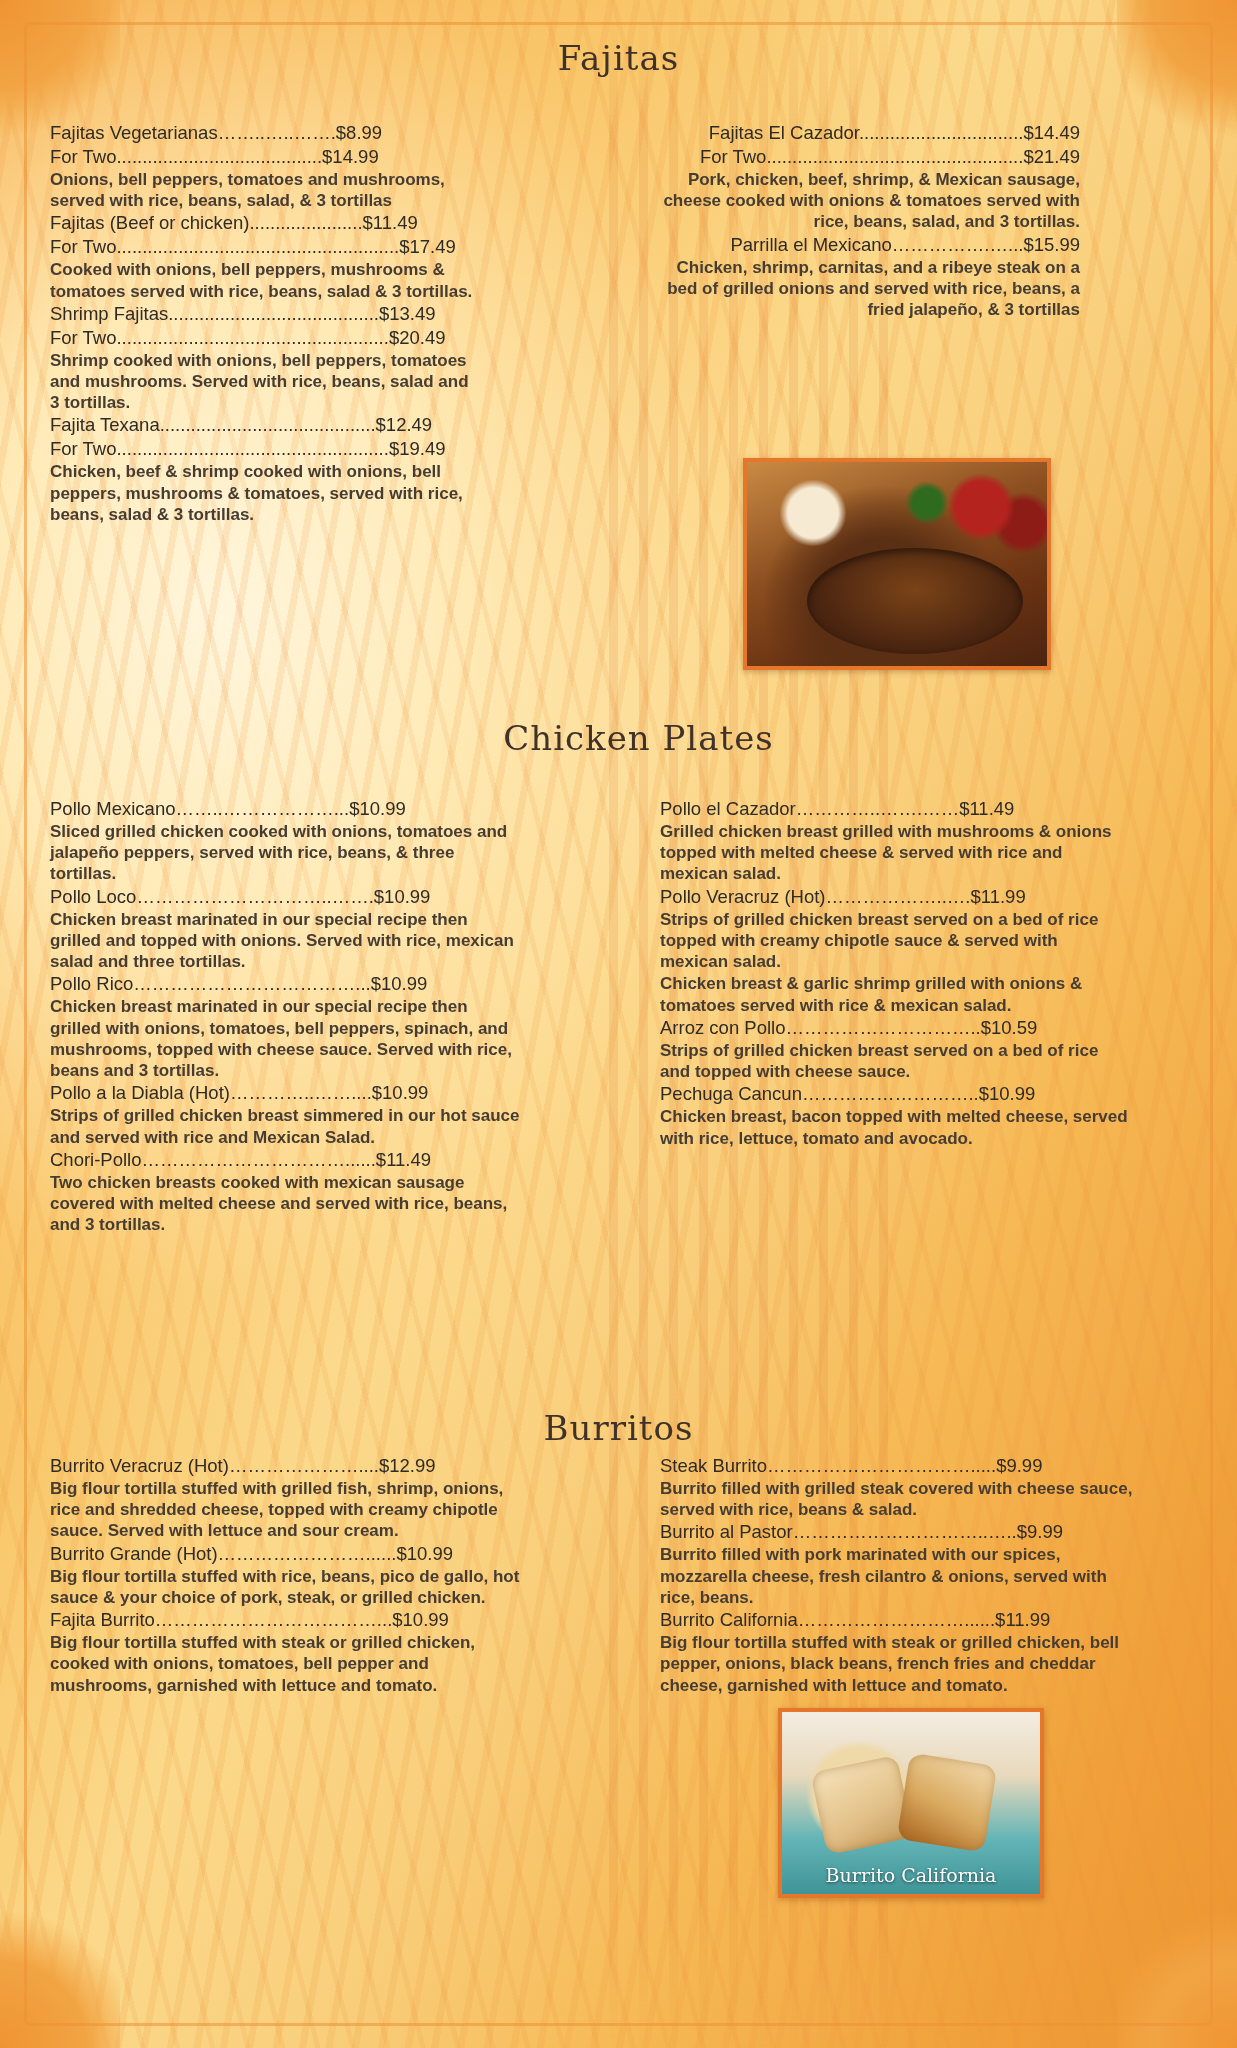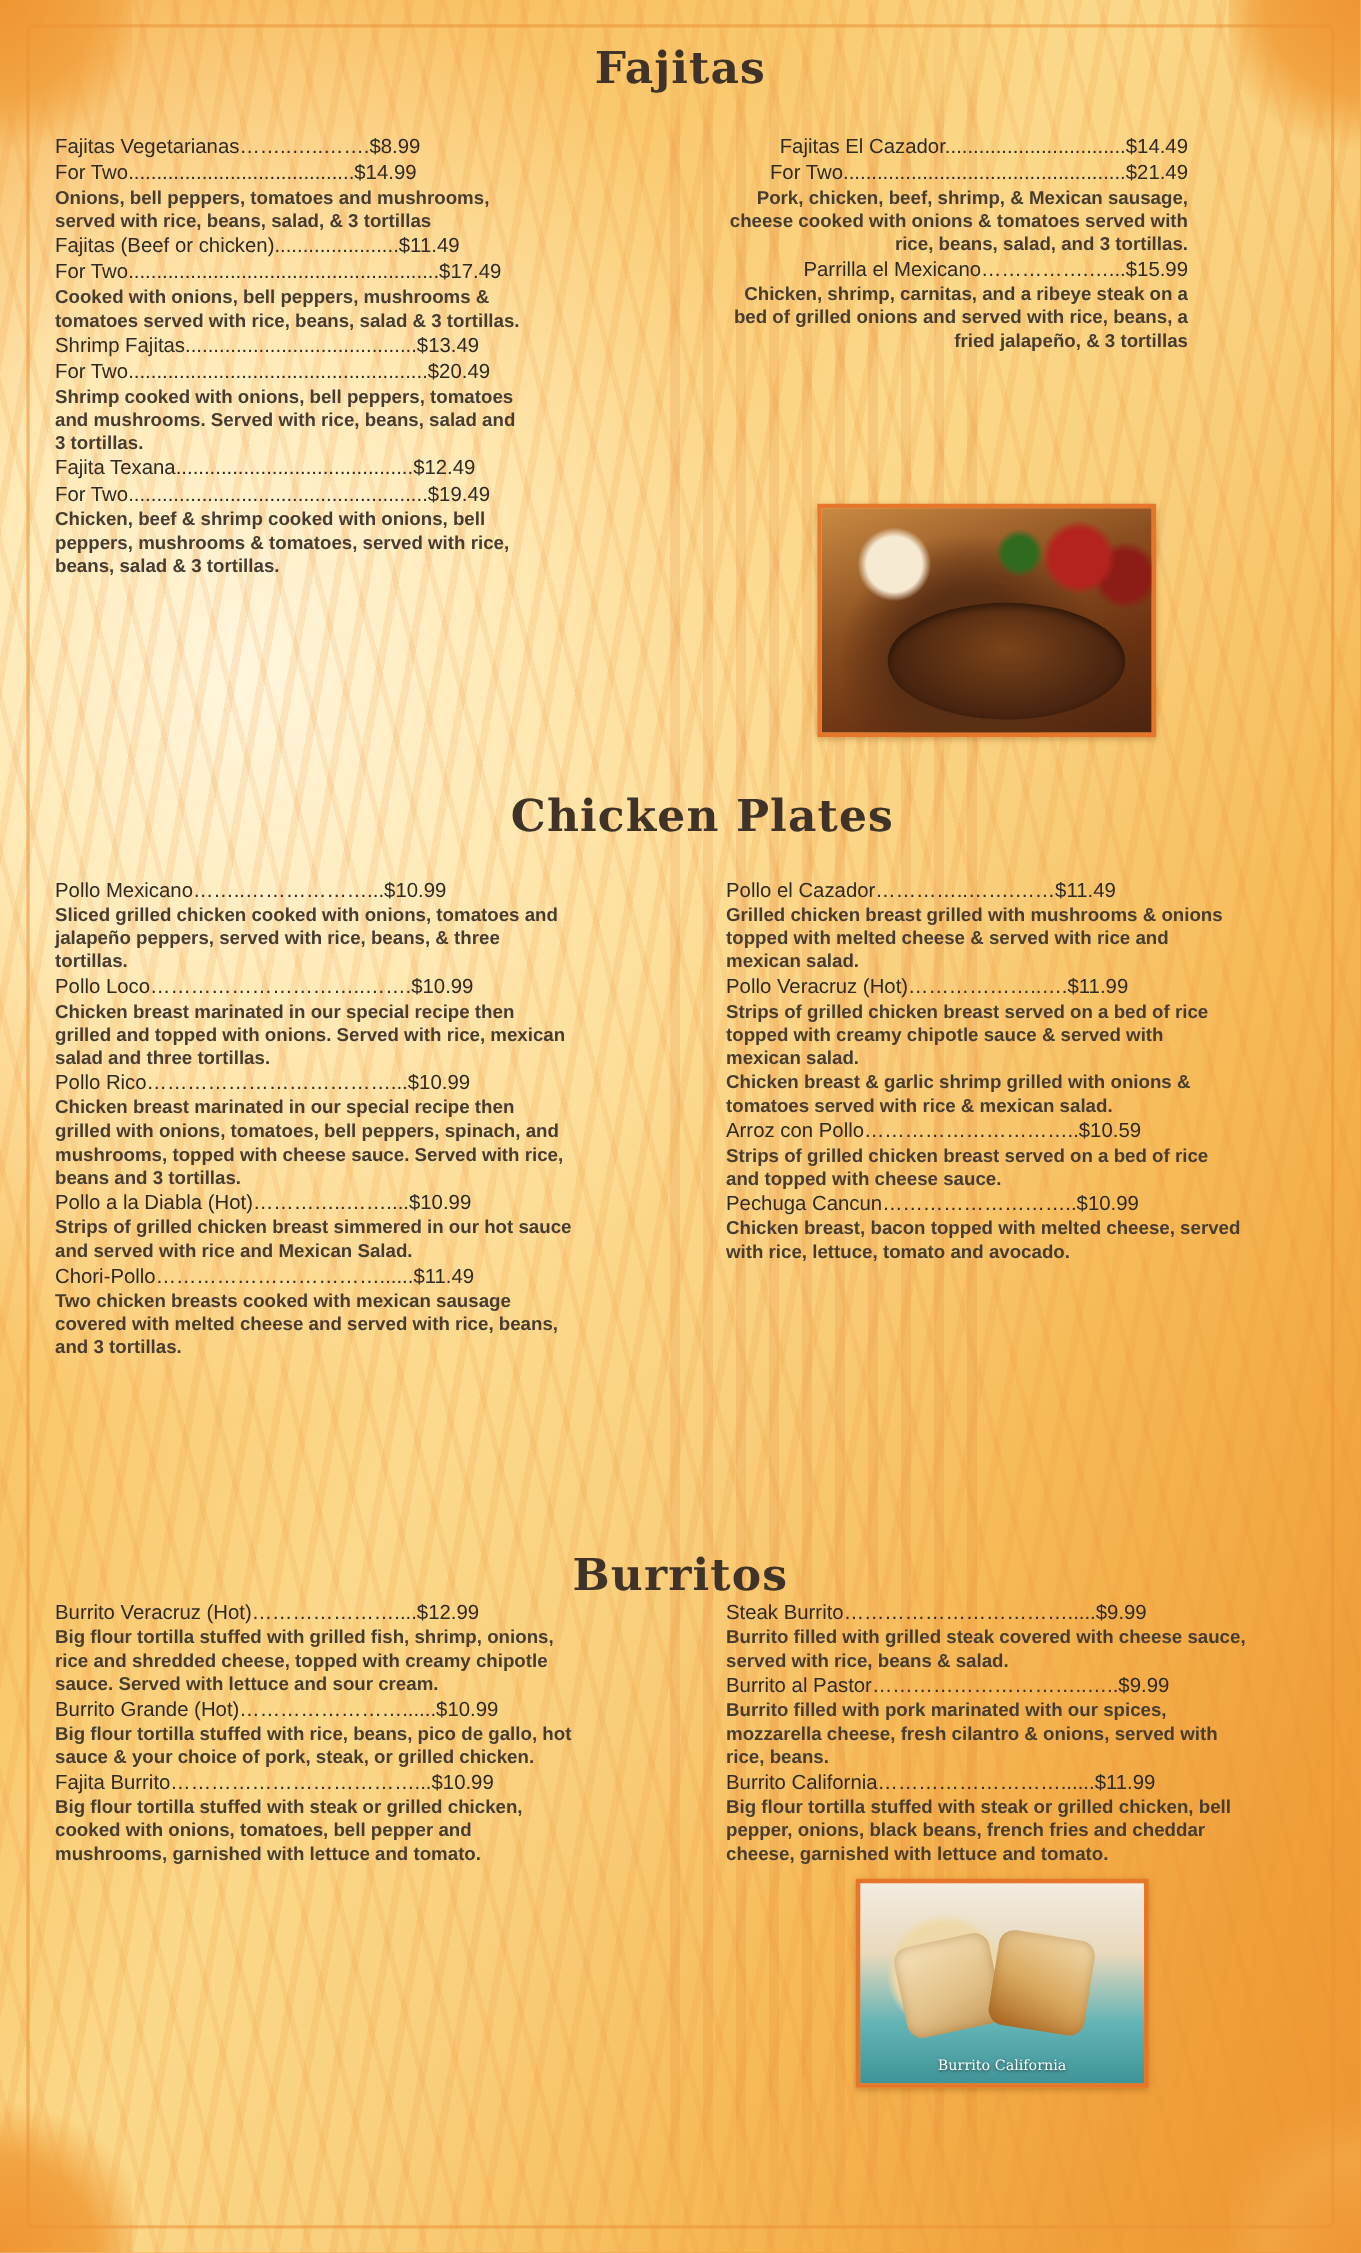--- a/index.html
+++ b/index.html
@@ -51,24 +51,24 @@
   .corner.tl{left:0;top:0;background:radial-gradient(circle at 0 0, #ef9433 0%, #f2a443 45%, rgba(242,164,67,0) 72%);}
   .corner.tr{right:0;top:0;background:radial-gradient(circle at 100% 0, #ef9433 0%, #f2a443 45%, rgba(242,164,67,0) 72%);}
   .corner.bl{left:0;bottom:0;background:radial-gradient(circle at 0 100%, #ef9433 0%, #f2a443 45%, rgba(242,164,67,0) 72%);}
   .corner.br{right:0;bottom:0;background:radial-gradient(circle at 100% 100%, #ef9433 0%, #f2a443 45%, rgba(242,164,67,0) 72%);}
 
   .content{position:absolute;inset:0;}
 
   .section-title{
     text-align:center;
     font-family:"DejaVu Serif", serif;
-    font-size:40px;
+    font-size:34px;
     color:#3f3228;
     letter-spacing:1px;
-    font-weight:700;
+    font-weight:400;
   }
   .title-fajitas{position:absolute;top:38px;left:0;right:0;}
   .title-chicken{position:absolute;top:718px;left:0;right:0;padding-left:40px;}
   .title-burritos{position:absolute;top:1408px;left:0;right:0;}
 
   .col{position:absolute;}
   .item{margin-bottom:1px;}
   .item-name{
     font-weight:normal;
     font-size:18.5px;
@@ -122,21 +122,21 @@
     background:
       radial-gradient(circle at 30% 45%, #efd9a8 0 22%, rgba(239,217,168,0) 26%),
       radial-gradient(circle at 62% 48%, #e7cc96 0 20%, rgba(231,204,150,0) 24%),
       linear-gradient(180deg,#f3ece1 0%,#e9d9bc 35%,#63b4b6 70%,#3f9497 100%);
   }
   #photo-burrito .caption{
     position:absolute;left:0;right:0;bottom:8px;
     text-align:center;
     font-family:"DejaVu Serif", serif;
     color:#ffffff;
-    font-size:13px;
+    font-size:19px;
     text-shadow:0 1px 3px rgba(0,0,0,.6);
   }
   #photo-burrito .b1{
     position:absolute;left:14%;top:28%;width:34%;height:46%;
     border-radius:14px;
     background:linear-gradient(160deg,#f6e3bb,#e2c188 60%,#c79a5d);
     transform:rotate(-12deg);
     box-shadow:inset 0 0 10px rgba(150,100,40,.5);
   }
   #photo-burrito .b2{

